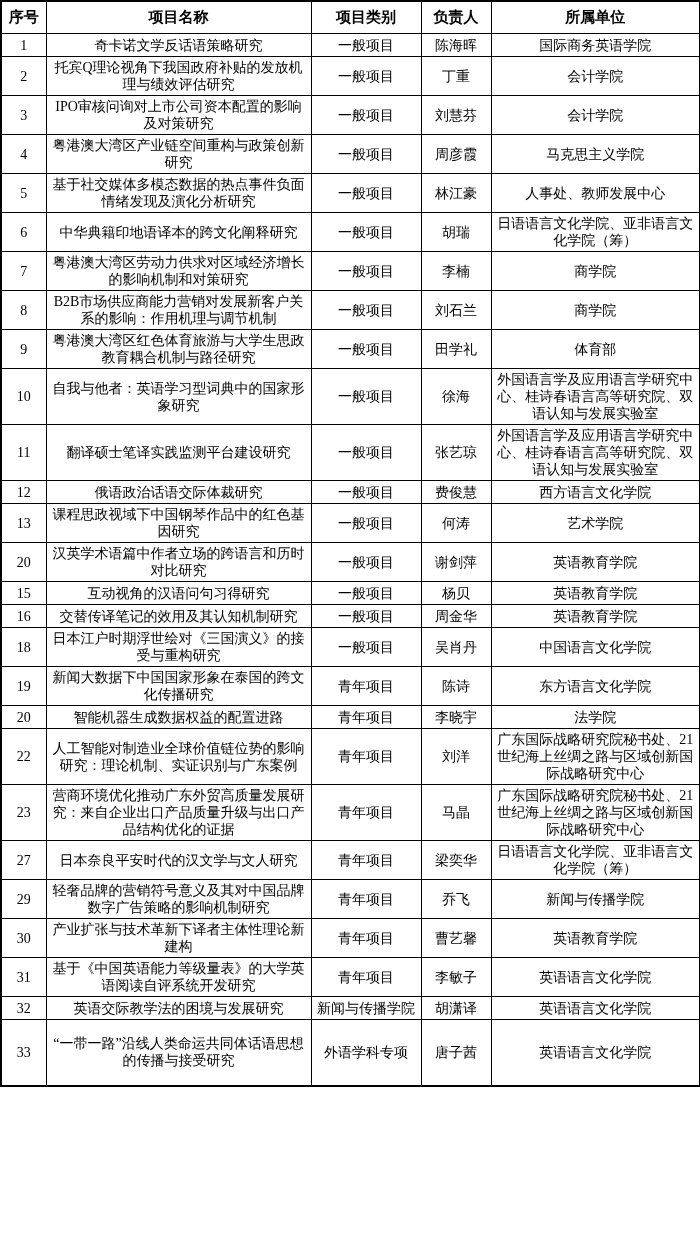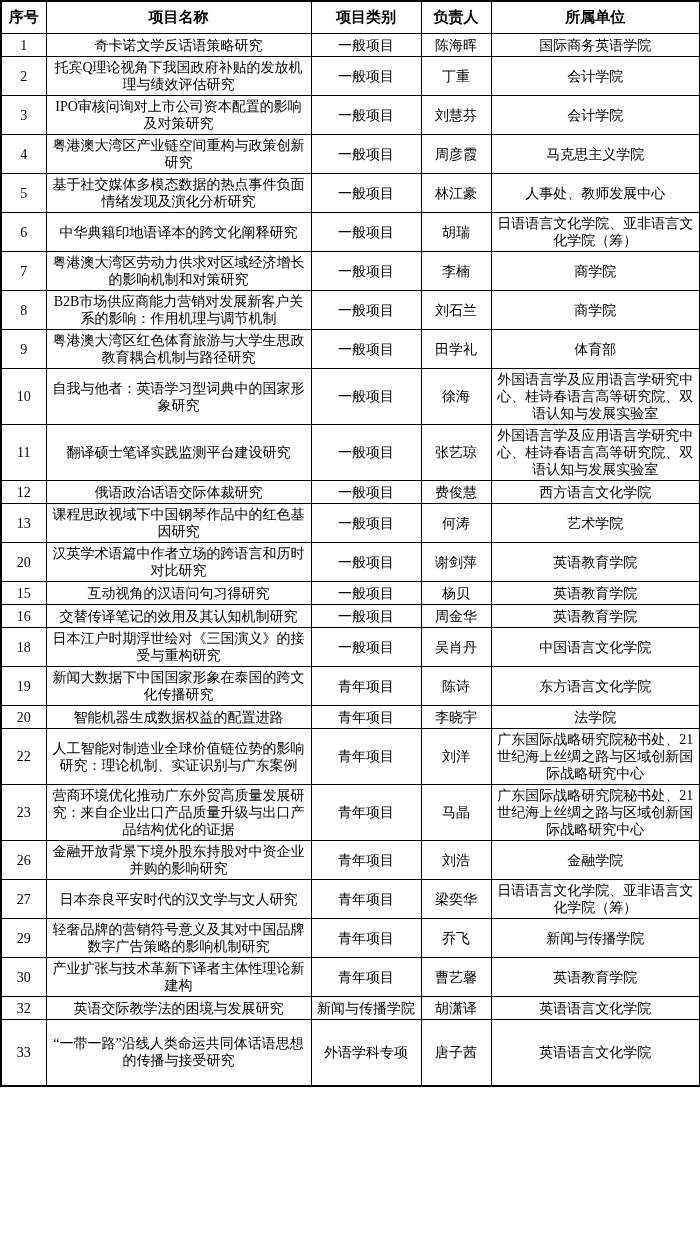--- a/index.html
+++ b/index.html
@@ -211,46 +211,46 @@
           <td>广东国际战略研究院秘书处、21世纪海上丝绸之路与区域创新国际战略研究中心</td>
         </tr>
         <tr>
           <td>23</td>
           <td>营商环境优化推动广东外贸高质量发展研究：来自企业出口产品质量升级与出口产品结构优化的证据</td>
           <td>青年项目</td>
           <td>马晶</td>
           <td>广东国际战略研究院秘书处、21世纪海上丝绸之路与区域创新国际战略研究中心</td>
         </tr>
         <tr>
-          <td>26</td>
-          <td>金融开放背景下境外股东持股对中资企业并购的影响研究</td>
-          <td>青年项目</td>
-          <td>刘浩</td>
-          <td>金融学院</td>
-        </tr>
-        <tr>
           <td>27</td>
           <td>日本奈良平安时代的汉文学与文人研究</td>
           <td>青年项目</td>
           <td>梁奕华</td>
           <td>日语语言文化学院、亚非语言文化学院（筹）</td>
         </tr>
         <tr>
           <td>29</td>
           <td>轻奢品牌的营销符号意义及其对中国品牌数字广告策略的影响机制研究</td>
           <td>青年项目</td>
           <td>乔飞</td>
           <td>新闻与传播学院</td>
         </tr>
         <tr>
           <td>30</td>
           <td>产业扩张与技术革新下译者主体性理论新建构</td>
           <td>青年项目</td>
           <td>曹艺馨</td>
           <td>英语教育学院</td>
+        </tr>
+        <tr>
+          <td>31</td>
+          <td>基于《中国英语能力等级量表》的大学英语阅读自评系统开发研究</td>
+          <td>青年项目</td>
+          <td>李敏子</td>
+          <td>英语语言文化学院</td>
         </tr>
         <tr>
           <td>32</td>
           <td>英语交际教学法的困境与发展研究</td>
           <td>新闻与传播学院</td>
           <td>胡潇译</td>
           <td>英语语言文化学院</td>
         </tr>
         <tr>
           <td>33</td>

